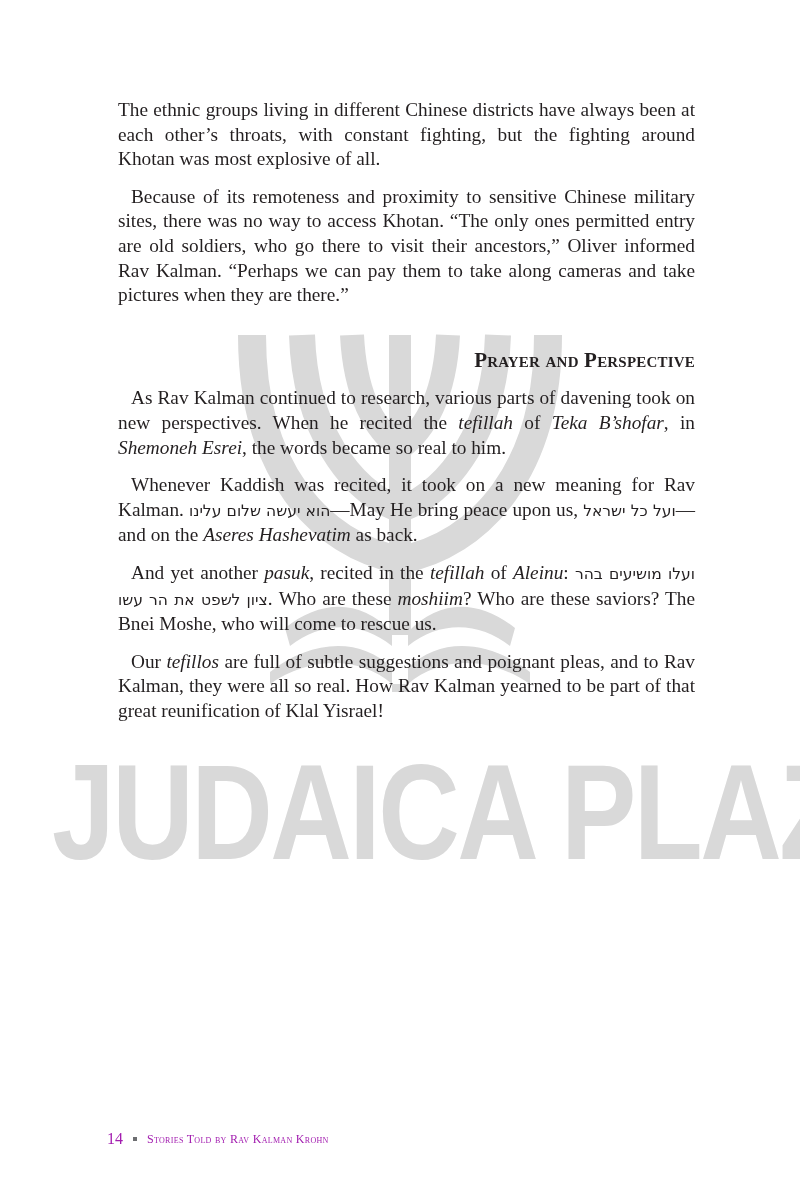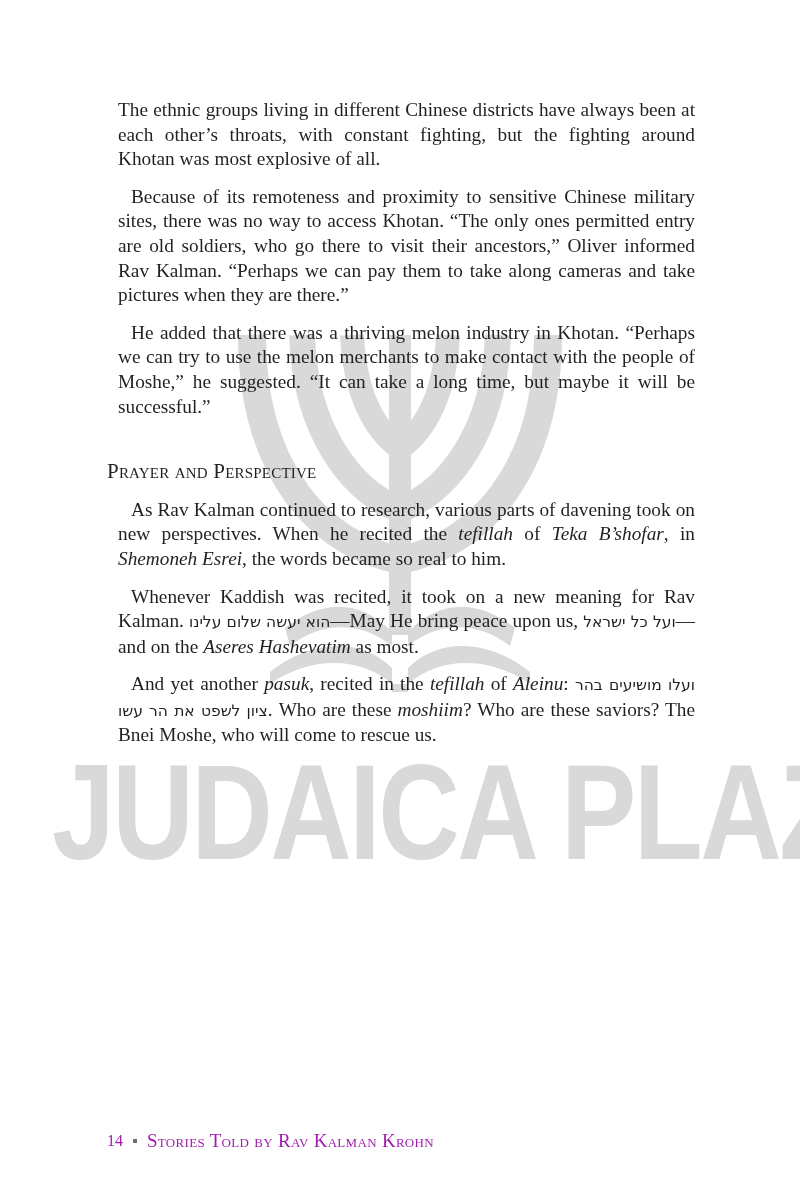--- a/index.html
+++ b/index.html
@@ -53,22 +53,22 @@
     margin: 0 0 13px 11px;
     text-indent: 13px;
   }
   .page-text p.noindent {
     text-indent: 0;
   }
   .page-text p.last {
     margin-bottom: 0;
   }
   .heading {
-    text-align: left;
-    font-weight: normal;
+    text-align: right;
+    font-weight: bold;
     font-variant: small-caps;
     font-size: 21px;
     letter-spacing: 0.2px;
     margin: 40px 0 14px 0;
     text-indent: 0;
   }
   .heb {
     font-family: "DejaVu Sans", sans-serif;
     font-size: 15.5px;
     direction: rtl;
@@ -88,21 +88,21 @@
   .footer .bullet {
     display: inline-block;
     width: 4px;
     height: 4px;
     background: #6d6e71;
     margin: 0 10px;
   }
   .footer .title {
     font-variant: small-caps;
     letter-spacing: 0.3px;
-    font-size: 19px;
+    font-size: 12px;
   }
 </style>
 </head>
 <body>
 
 <div class="watermark">
   <svg width="800" height="1198" viewBox="0 0 800 1198" style="position:absolute;left:0;top:0;">
     <g fill="none" stroke="#d9d9d9" stroke-linecap="butt">
 
       <path d="M252 335 C252 470 320 545 400 560" stroke-width="28"></path>
@@ -121,33 +121,33 @@
     <path d="M515 628 C480 600 440 598 408 632 L408 646 C440 620 480 622 510 646 Z" fill="#d9d9d9"></path>
 
     <path d="M270 672 C310 640 360 636 392 668 L392 692 L408 692 L408 668 C440 636 490 640 530 672 L530 684 C490 656 440 656 408 684 L392 684 C360 656 310 656 270 684 Z" fill="#d9d9d9"></path>
   </svg>
   <div class="wm-text">JUDAICA PLAZA</div>
 </div>
 
 <div class="page-text">
   <p class="noindent">The ethnic groups living in different Chinese districts have always been at each other’s throats, with constant fighting, but the fighting around Khotan was most explosive of all.</p>
   <p>Because of its remoteness and proximity to sensitive Chinese military sites, there was no way to access Khotan. “The only ones permitted entry are old soldiers, who go there to visit their ancestors,” Oliver informed Rav Kalman. “Perhaps we can pay them to take along cameras and take pictures when they are there.”</p>
-  <p>He added that there was a thriving melon industry in Khotan. “Perhaps we can try to use the melon merchants to make contact with the people of Moshe,” he suggested. “It can take a long time, but maybe it will be successful.”</p>
 
   <div class="heading">Prayer and Perspective</div>
 
   <p><span>As Rav Kalman continued to research, various parts of davening took on new perspectives. When he recited the </span><i>tefillah</i><span> of </span><i>Teka B’shofar</i><span>, in </span><i>Shemoneh Esrei</i><span>, the words became so real to him.</span></p>
 
 
 
 
 
-  <p><span>Whenever Kaddish was recited, it took on a new meaning for Rav Kalman. </span><span class="heb">הוא יעשה שלום עלינו</span><span>—May He bring peace upon us, </span><span class="heb">ועל כל ישראל</span><span>—and on the </span><i>Aseres Hashevatim</i><span> as most.</span></p>
+  <p><span>Whenever Kaddish was recited, it took on a new meaning for Rav Kalman. </span><span class="heb">הוא יעשה שלום עלינו</span><span>—May He bring peace upon us, </span><span class="heb">ועל כל ישראל</span><span>—and on the </span><i>Aseres Hashevatim</i><span> as back.</span></p>
 
   <p><span>And yet another </span><i>pasuk</i><span>, recited in the </span><i>tefillah</i><span> of </span><i>Aleinu</i><span>: </span><span class="heb">ועלו מושיעים בהר ציון לשפט את הר עשו</span><span>. Who are these </span><i>moshiim</i><span>? Who are these saviors? The Bnei Moshe, who will come to rescue us.</span></p>
 
+  <p class="last"><span>Our </span><i>tefillos</i><span> are full of subtle suggestions and poignant pleas, and to Rav Kalman, they were all so real. How Rav Kalman yearned to be part of that great reunification of Klal Yisrael!</span></p>
 </div>
 
 <div class="footer">
   <span>14</span>
   <span class="bullet"></span>
   <span class="title">Stories Told by Rav Kalman Krohn</span>
 </div>
 
 </body></html>

